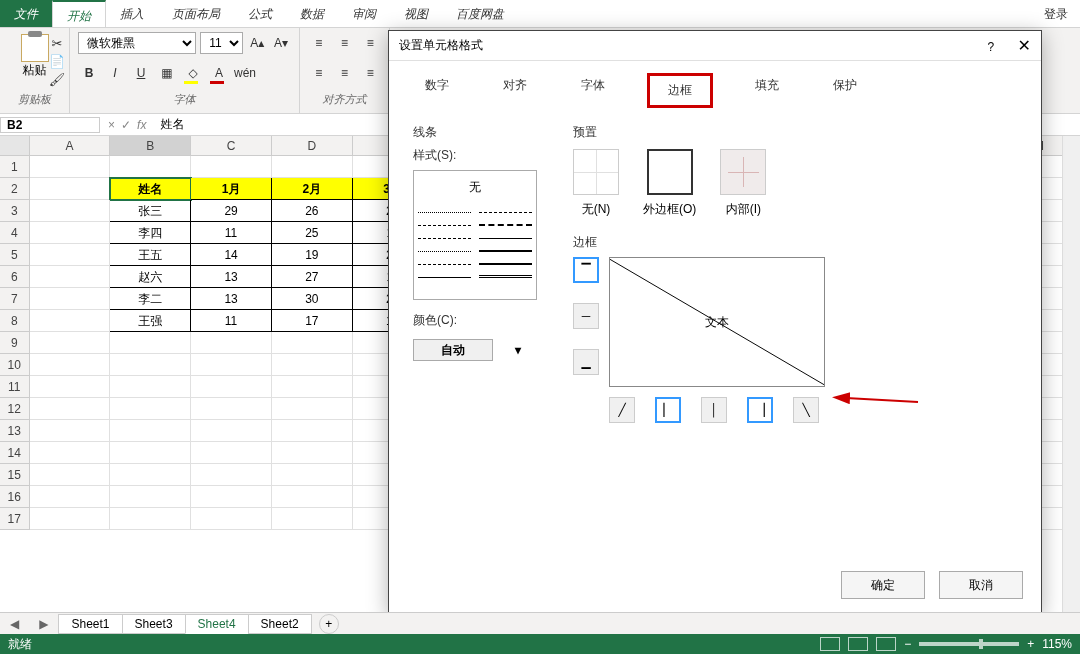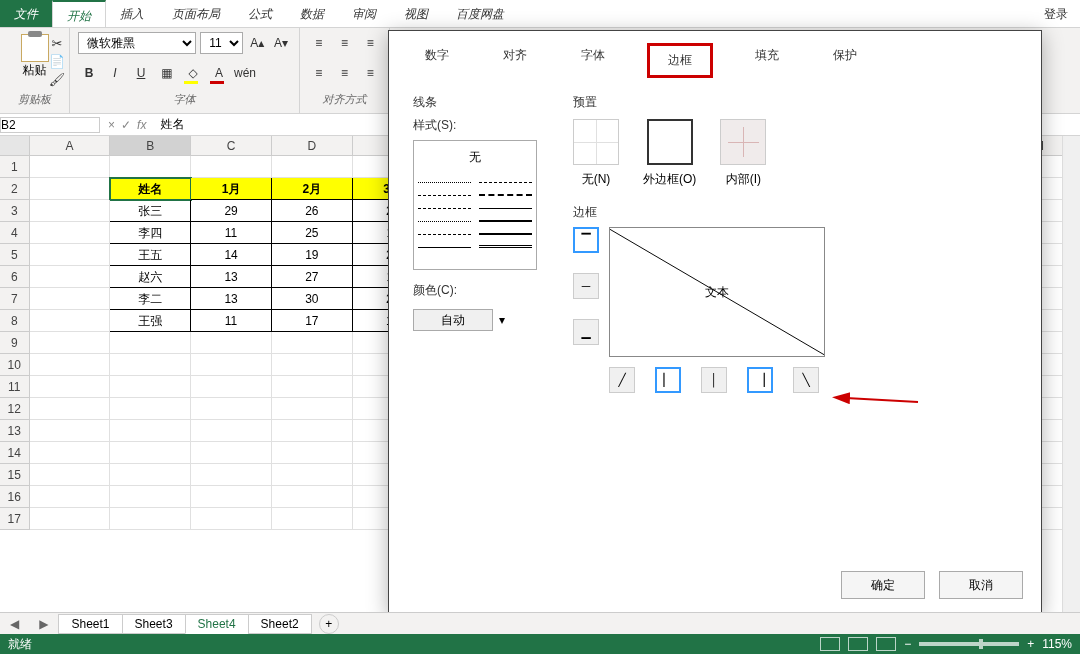--- a/index.html
+++ b/index.html
@@ -13,21 +13,21 @@
 .rgroup{border-right:1px solid #d4d4d4;padding:4px 8px;display:flex;flex-direction:column;justify-content:space-between;}
 .rgroup-label{text-align:center;font-size:11px;color:#666;padding-bottom:2px;font-style:italic;}
 .rgroup .row{display:flex;gap:4px;align-items:center;}
 .paste-btn{display:flex;flex-direction:column;align-items:center;padding:2px 6px;text-align:center;}
 .paste-icon{width:28px;height:28px;background:#fff;border:1px solid #c9a961;position:relative;}
 .paste-icon::before{content:"";position:absolute;top:-4px;left:6px;width:14px;height:6px;background:#888;border-radius:2px;}
 .mini-ic{width:18px;height:18px;display:inline-flex;align-items:center;justify-content:center;font-size:13px;color:#333;}
 .font-sel{height:22px;border:1px solid #ababab;background:#fff;padding:0 4px;}
 .fb{width:22px;height:22px;display:inline-flex;align-items:center;justify-content:center;color:#333;}
 .namebox{display:flex;height:22px;border-bottom:1px solid #d4d4d4;background:#fff;align-items:center;}
-.nb-cell{width:100px;border:1px solid #ccc;padding:0 0;background:#fff;height:16px;display:flex;align-items:center;}
+.nb-cell{width:100px;border:1px solid #ccc;padding:0 6px;background:#fff;height:16px;display:flex;align-items:center;font-weight:bold;}
 .nb-btns{display:flex;gap:6px;padding:0 8px;color:#888;}
 .formula-bar{flex:1;padding:0 6px;height:20px;display:flex;align-items:center;}
 .sheet-area{position:relative;height:478px;overflow:hidden;}
 .col-headers{display:flex;height:20px;background:#f3f2f1;border-bottom:1px solid #ccc;}
 .corner{width:30px;border-right:1px solid #ccc;background:#e6e6e6;}
 .colh{width:82px;text-align:center;border-right:1px solid #ccc;line-height:20px;color:#444;}
 .colh.sel{background:#d2d2d2;}
 .rows{}
 .row-head{width:30px;background:#f3f2f1;border-right:1px solid #ccc;border-bottom:1px solid #ccc;text-align:center;line-height:22px;color:#444;}
 .grid-row{display:flex;height:22px;}
@@ -55,21 +55,21 @@
 .dlg-tab{padding:4px 12px;cursor:pointer;color:#333;}
 .dlg-tab.active{border:3px solid #c00;padding:6px 18px;}
 .dlg-body{padding:8px 24px;display:flex;gap:20px;}
 .sec-label{color:#333;margin-bottom:6px;font-size:12px;}
 .style-box{width:124px;height:130px;border:1px solid #aaa;padding:4px;background:#fff;}
 .style-none{text-align:center;padding:4px 0;}
 .style-line{height:10px;margin:3px 0;border-bottom:1px solid #000;}
 .style-line.dashed{border-bottom-style:dashed;}
 .style-line.dotted{border-bottom-style:dotted;}
 .style-line.thick{border-bottom-width:2px;}
-.color-row{display:flex;align-items:center;gap:6px;margin-top:10px;}
+.color-row{display:flex;align-items:center;gap:22px;margin-top:10px;font-weight:bold;}
 .color-sel{width:80px;height:22px;border:1px solid #aaa;background:#f0f0f0;text-align:center;line-height:20px;}
 .preset-row{display:flex;gap:24px;margin:8px 0 16px;}
 .preset{display:flex;flex-direction:column;align-items:center;gap:6px;}
 .preset-ic{width:46px;height:46px;border:1px solid #ccc;display:flex;align-items:center;justify-content:center;position:relative;background:#fff;}
 .preset-ic.none::before,.preset-ic.none::after{content:"";position:absolute;background:#e0e0e0;}
 .preset-ic.none::before{width:1px;height:100%;left:50%;}
 .preset-ic.none::after{width:100%;height:1px;top:50%;}
 .preset-ic.outer{border:2px solid #333;}
 .preset-ic.inner .cross-v{position:absolute;width:1px;height:70%;background:#d9b5b5;}
 .preset-ic.inner .cross-h{position:absolute;height:1px;width:70%;background:#d9b5b5;}
@@ -454,20 +454,27 @@
         <div class="cell"></div>
         <div class="cell"></div>
         <div class="cell"></div>
         <div class="cell"></div>
       </div>
     </div>
   <div class="vscroll"></div>
 </div>
 
 <div class="dialog">
+  <div class="dlg-title">
+    <span>设置单元格格式</span>
+    <div>
+      <span class="dlg-help">?</span>
+      <span class="dlg-close">✕</span>
+    </div>
+  </div>
   <div class="dlg-tabs">
     <div class="dlg-tab">数字</div>
     <div class="dlg-tab">对齐</div>
     <div class="dlg-tab">字体</div>
     <div class="dlg-tab active">边框</div>
     <div class="dlg-tab">填充</div>
     <div class="dlg-tab">保护</div>
   </div>
   <div class="dlg-body">
     <div style="width:140px">

